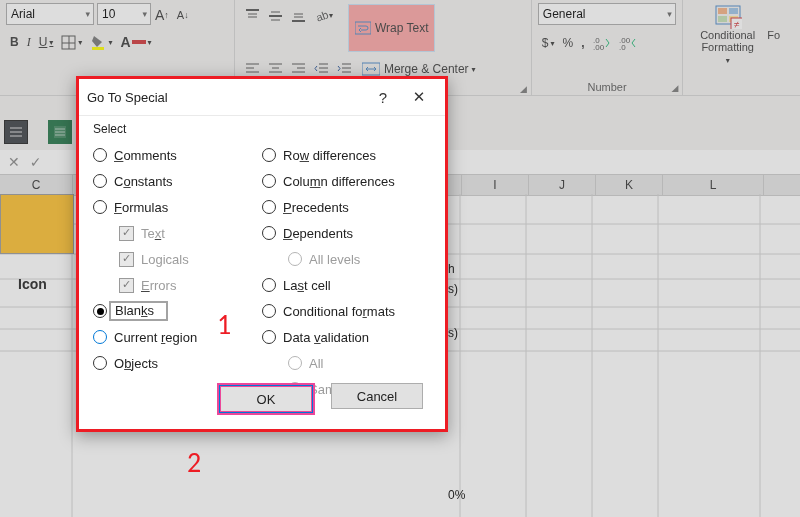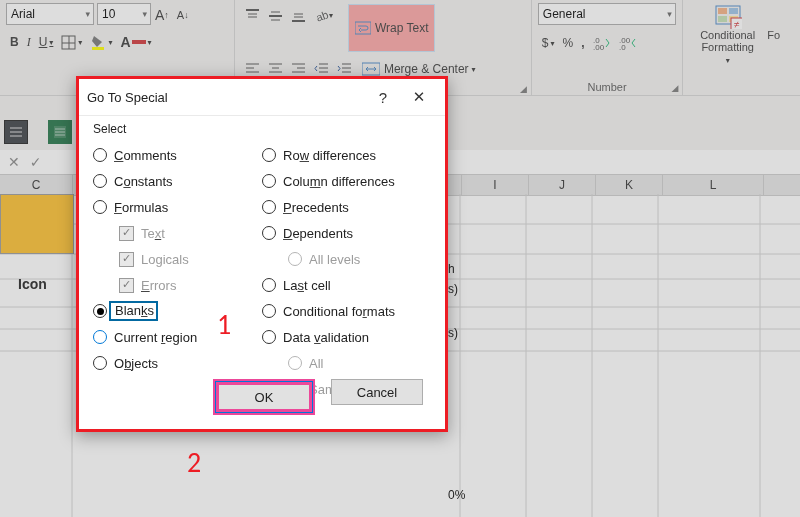--- a/index.html
+++ b/index.html
@@ -34,25 +34,25 @@
 .radio{width:14px;height:14px;border:1px solid #333;border-radius:50%;margin-right:7px;box-sizing:border-box;display:inline-flex;align-items:center;justify-content:center}
 .radio.sel::after{content:"";width:7px;height:7px;background:#000;border-radius:50%}
 .radio.dis{border-color:#b5b5b5}
 .chk{width:13px;height:13px;border:1px solid #9a9a9a;margin-right:7px;display:inline-flex;align-items:center;justify-content:center;background:#fff}
 .chk.on{background:#e8e8e8}
 .chk.on::after{content:"✓";font-size:11px;color:#7a7a7a;position:relative;top:-1px}
 .ind{padding-left:26px}
 .ind2{padding-left:26px}
 .dis-txt{color:#9c9c9c}
 .ul{text-decoration:underline;text-decoration-color:#444}
-.hl{border:2px solid #0369a1;padding:0 2px 1px 4px;margin-left:-5px}
+.hl{border:2px solid #a3a3a3;padding:0 12px 1px 4px;margin-left:-5px}
 .ann{color:#ed1c24;font-size:28px;font-weight:400;position:absolute;font-family:Calibri,sans-serif}
 .dlg-actions{position:absolute;bottom:14px;right:22px;display:flex;gap:16px}
 .dbtn{width:90px;height:24px;background:#e1e1e1;border:1px solid #adadad;font-size:13px;display:flex;align-items:center;justify-content:center}
-.dbtn.ok{border:6px solid #ec4899;outline:1px solid #0078d7;outline-offset:-3px}
+.dbtn.ok{border:4px solid #ec4899;outline:1px solid #0078d7;outline-offset:-3px}
 svg{display:block}
 </style>
 </head>
 <body>
 
 <div class="ribbon">
   <div class="grp" style="width:242px">
     <div class="grp-body">
       <span class="combo" style="width:68px">Arial</span>
       <span class="combo" style="width:34px;margin-left:3px">10</span>

